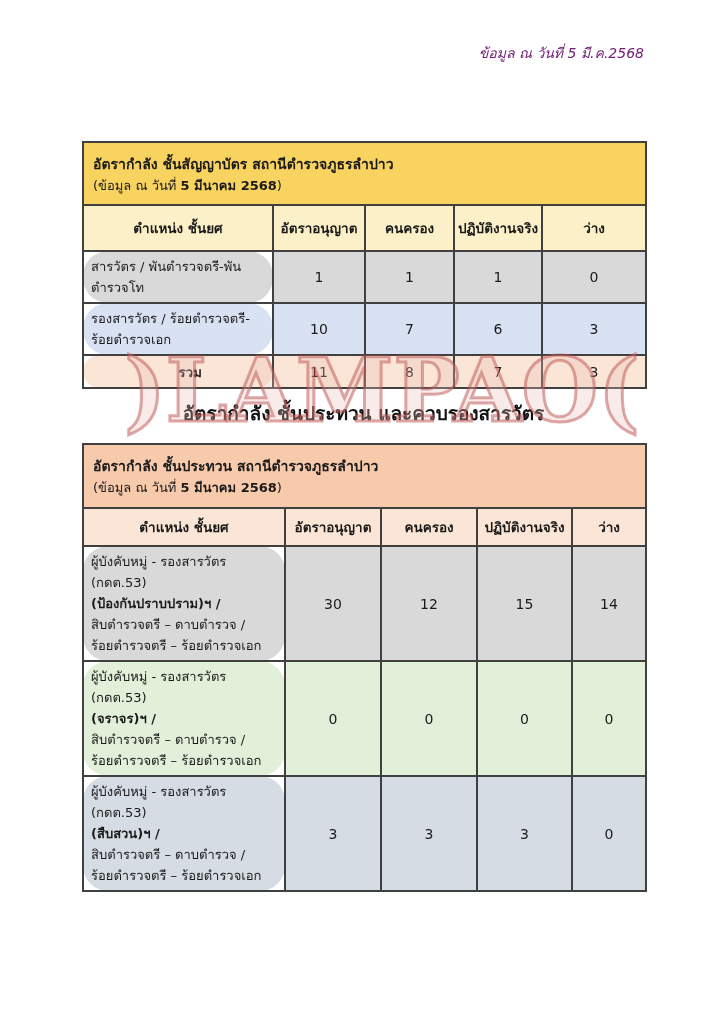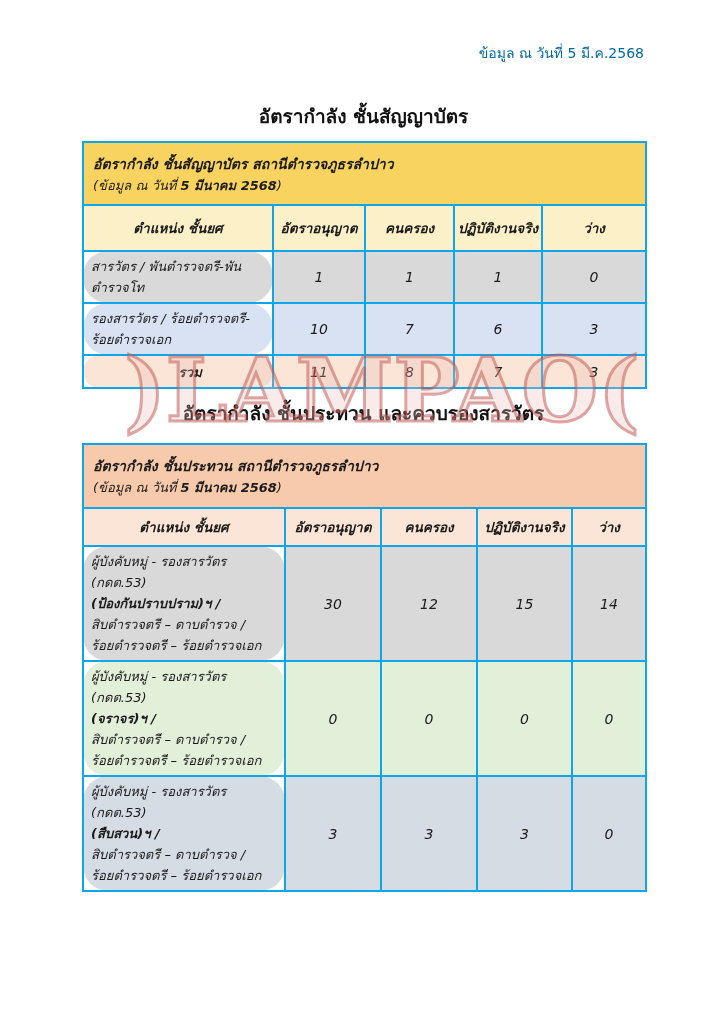--- a/index.html
+++ b/index.html
@@ -8,37 +8,37 @@
     width: 724px; height: 1024px;
     font-family: "DejaVu Sans", "Liberation Sans", sans-serif;
     color: #1a1a1a;
     position: relative;
     overflow: hidden;
   }
   .page { position: absolute; inset: 0; background: #ffffff; }
 
   .corner-note {
     position: absolute; top: 42px; right: 80px;
-    font-size: 14px; color: #0369a1;
+    font-size: 14px; color: #701a75; font-style: italic;
   }
 
   .sec-title {
     position: absolute; left: 82px; width: 563px;
     text-align: center; font-weight: bold; font-size: 19px; color: #111111;
   }
   .sec-title.t1 { top: 101px; }
   .sec-title.t2 { top: 398px; text-align: center; }
 
   table.tbl {
     position: absolute; left: 82px; width: 563px;
     border-collapse: collapse; table-layout: fixed;
   }
   table.tbl#table1 { top: 141px; }
   table.tbl#table2 { top: 443px; }
-  .tbl td, .tbl th { border: 2px solid #0ea5e9; vertical-align: middle; font-style: italic; }
+  .tbl td, .tbl th { border: 2px solid #404040; vertical-align: middle; }
 
   
   .banner td { padding: 7px 9px 6px 9px; }
   .banner .bl1 { font-weight: bold; font-size: 14px; line-height: 22px; }
   .banner .bl2 { font-size: 13px; line-height: 21px; }
   .banner .bl2 .b { font-weight: bold; }
   #table1 .banner td { background: #f9d35f; height: 63px; }
   #table2 .banner td { background: #f7caac; height: 64px; }
 
   
@@ -73,21 +73,20 @@
 </style>
 </head>
 <body>
 
 <div class="page">
 
   <div class="corner-note">ข้อมูล ณ วันที่ 5 มี.ค.2568</div>
 
   <div class="watermark">)LAMPAO(</div>
 
-  <div class="sec-title t1">อัตรากำลัง ชั้นสัญญาบัตร</div>
 
   <table class="tbl" id="table1">
     <colgroup>
       <col style="width:190px">
         <col style="width:92px">
         <col style="width:89px">
         <col style="width:88px">
         <col style="width:104px">
     </colgroup>
     <tbody>

